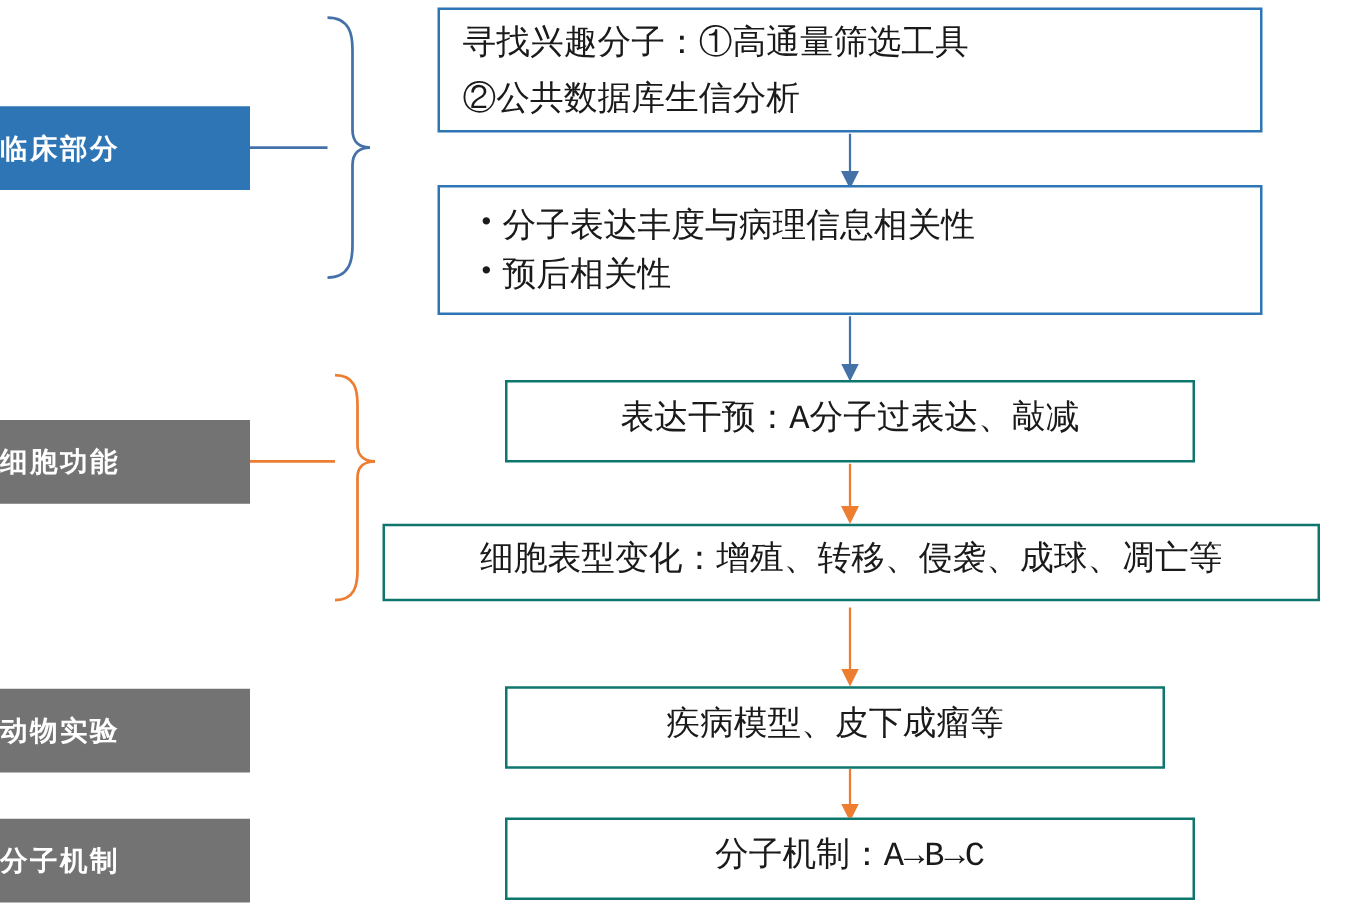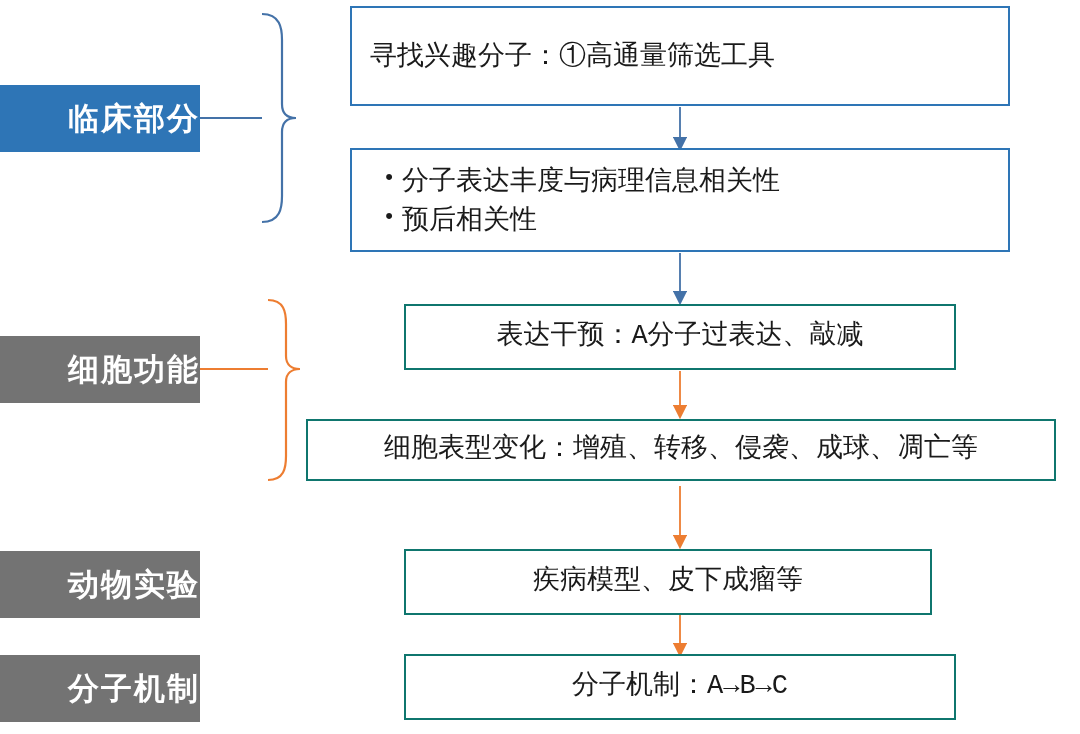--- a/index.html
+++ b/index.html
@@ -17,23 +17,23 @@
     position: relative;
     width: 1080px;
     height: 734px;
   }
 
   
   .cat-label {
     position: absolute;
     display: flex;
     align-items: center;
-    justify-content: flex-end;
+    justify-content: flex-start;
     color: #ffffff;
-    font-size: 31px;
+    font-size: 22px;
     font-weight: bold;
     letter-spacing: 2px;
     box-sizing: border-box;
   }
   .cat-blue   { background: #2E75B6; }
   .cat-orange { background: #737373; }
 
   
   .box {
     position: absolute;
@@ -117,22 +117,23 @@
   </div>
 
   <div class="cat-label cat-orange" style="left:0px; top:655px; width:200px; height:67px;">
     <span>分子机制</span>
   </div>
 
   <div class="cat-label cat-orange" style="left:0px; top:551px; width:200px; height:67px;">
     <span>动物实验</span>
   </div>
 
-  <div class="box blue left" style="left:350px; top:6px; width:660px; height:100px;">
+  <div class="box blue left" style="left:350px; top:6px; width:660px; height:100px;justify-content:space-between;">
     <div>寻找兴趣分子：①高通量筛选工具</div>
+    <div>②公共数据库生信分析</div>
   </div>
 
   <div class="box blue left" style="left:350px; top:148px; width:660px; height:104px; padding-left:24px;">
     <div class="bullet-line">
       <span class="bullet-dot">•</span>
       <span>分子表达丰度与病理信息相关性</span>
     </div>
     <div class="bullet-line">
       <span class="bullet-dot">•</span>
       <span>预后相关性</span>

